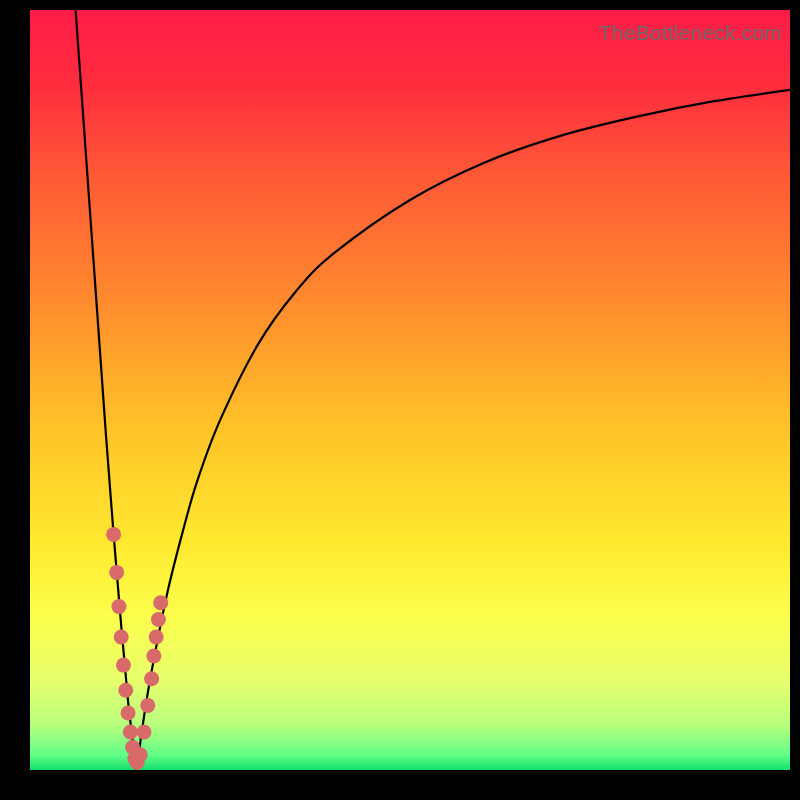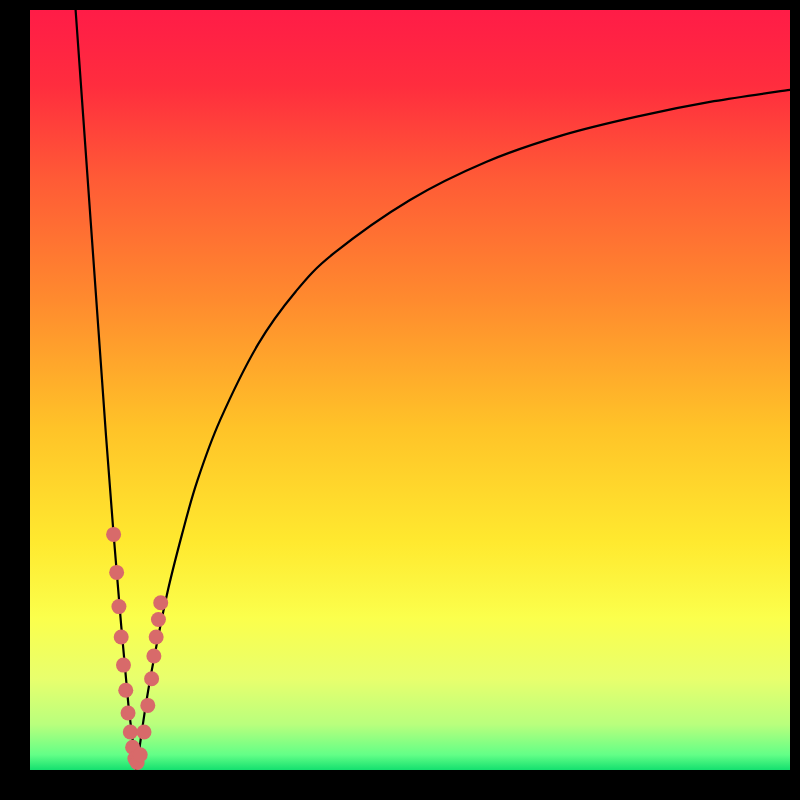--- a/index.html
+++ b/index.html
@@ -72,20 +72,21 @@
             <stop offset="80%" stop-color="#fbff4c"></stop>
             <stop offset="88%" stop-color="#e8ff6d"></stop>
             <stop offset="94%" stop-color="#b9ff7d"></stop>
             <stop offset="98%" stop-color="#63ff87"></stop>
             <stop offset="100%" stop-color="#14e06f"></stop>
           </linearGradient>
       </defs>
       <rect x="0" y="0" width="760" height="760" fill="url(#bg)"></rect>
     </svg>
 
+    <div class="watermark">TheBottleneck.com</div>
 
     <svg class="curve" viewBox="0 0 760 760" preserveAspectRatio="none">
       <path id="curve-path" d="M 45.6 0 L 53.20 106.40 L 60.80 212.80 L 68.40 319.20 L 76.00 425.60 L 83.60 524.40 L 91.20 615.60 L 98.80 699.20 L 106.40 760.00 C 107.67 751.13, 111.47 723.27, 114.00 706.80 C 116.53 690.33, 117.80 681.47, 121.60 661.20 C 125.40 640.93, 131.73 608.00, 136.80 585.20 C 141.87 562.40, 146.93 543.40, 152.00 524.40 C 157.07 505.40, 160.87 490.20, 167.20 471.20 C 173.53 452.20, 179.87 433.20, 190.00 410.40 C 200.13 387.60, 215.33 355.93, 228.00 334.40 C 240.67 312.87, 253.33 296.40, 266.00 281.20 C 278.67 266.00, 285.00 258.40, 304.00 243.20 C 323.00 228.00, 354.67 205.20, 380.00 190.00 C 405.33 174.80, 430.67 162.77, 456.00 152.00 C 481.33 141.23, 506.67 133.00, 532.00 125.40 C 557.33 117.80, 582.67 112.10, 608.00 106.40 C 633.33 100.70, 658.67 95.63, 684.00 91.20 C 709.33 86.77, 747.33 81.70, 760.00 79.80" fill="none" stroke="#000" stroke-width="2.2" stroke-linejoin="round" stroke-linecap="round"></path>
     </svg>
 
     <svg class="points" viewBox="0 0 760 760" preserveAspectRatio="none">
       <g id="points-group">
           <circle cx="83.60" cy="524.40" r="7.5" fill="#d86a6a"></circle>
           <circle cx="86.64" cy="562.40" r="7.5" fill="#d86a6a"></circle>
           <circle cx="88.92" cy="596.60" r="7.5" fill="#d86a6a"></circle>

